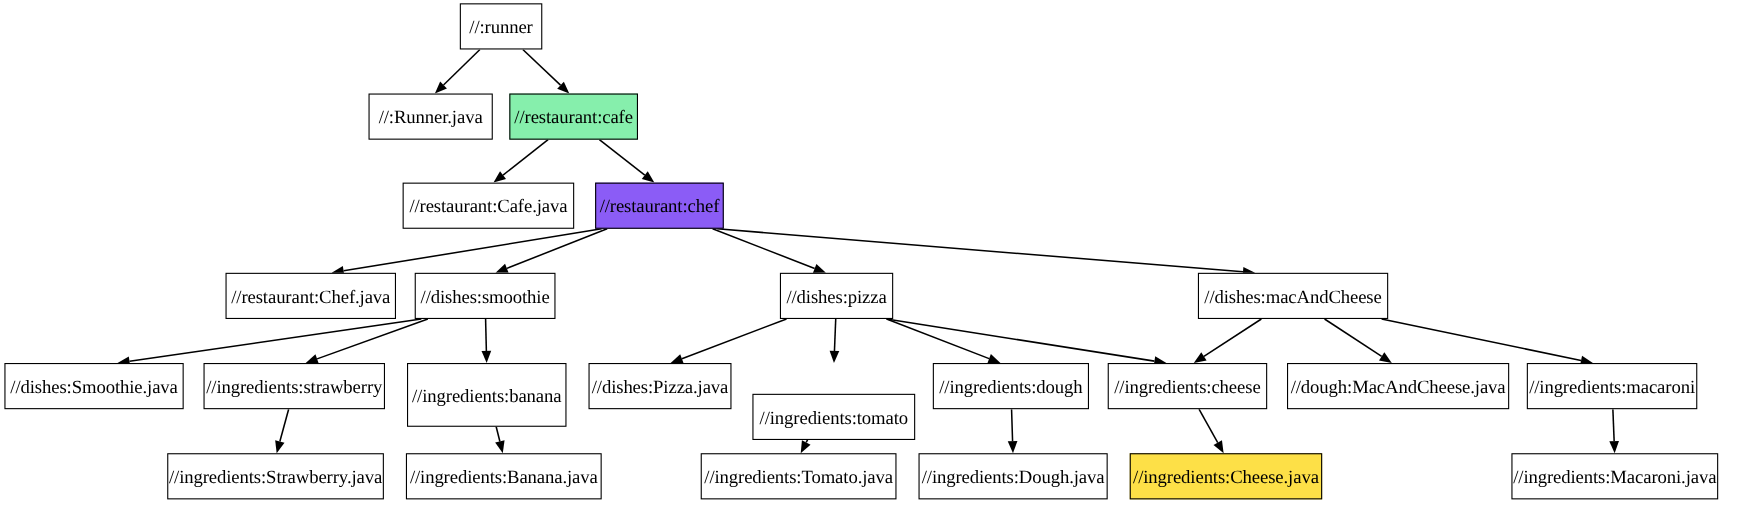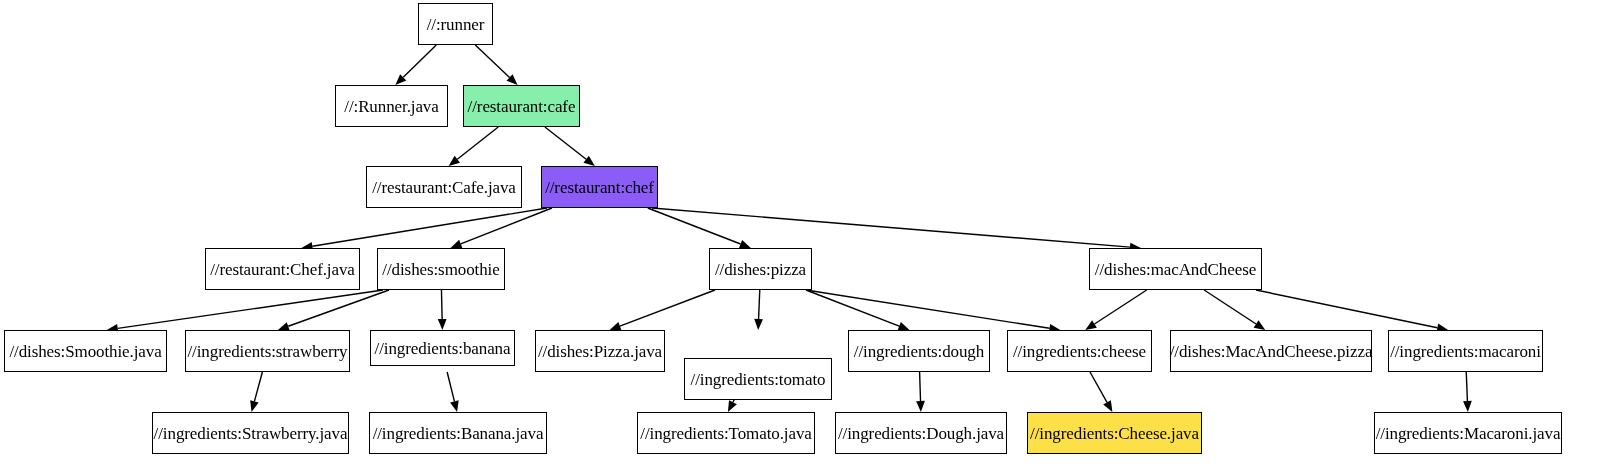--- a/index.html
+++ b/index.html
@@ -180,37 +180,37 @@
       </div>
       <div class="graph-node" style="left: 1089px; top: 248px; width: 173px; height: 42px; border-color: rgb(0, 0, 0); background: rgb(255, 255, 255); color: rgb(0, 0, 0);">
         <span class="node-label">//dishes:macAndCheese</span>
       </div>
       <div class="graph-node" style="left: 4px; top: 330px; width: 163px; height: 42px; border-color: rgb(0, 0, 0); background: rgb(255, 255, 255); color: rgb(0, 0, 0);">
         <span class="node-label">//dishes:Smoothie.java</span>
       </div>
       <div class="graph-node" style="left: 185px; top: 330px; width: 165px; height: 42px; border-color: rgb(0, 0, 0); background: rgb(255, 255, 255); color: rgb(0, 0, 0);">
         <span class="node-label">//ingredients:strawberry</span>
       </div>
-      <div class="graph-node" style="left: 370px; top: 330px; width: 145px; height: 36px; border-color: rgb(0, 0, 0); background: rgb(255, 255, 255); color: rgb(0, 0, 0);">
+      <div class="graph-node" style="left: 370px; top: 330px; width: 145px; height: 58px; border-color: rgb(0, 0, 0); background: rgb(255, 255, 255); color: rgb(0, 0, 0);">
         <span class="node-label">//ingredients:banana</span>
       </div>
       <div class="graph-node" style="left: 535px; top: 330px; width: 130px; height: 42px; border-color: rgb(0, 0, 0); background: rgb(255, 255, 255); color: rgb(0, 0, 0);">
         <span class="node-label">//dishes:Pizza.java</span>
       </div>
       <div class="graph-node" style="left: 684px; top: 330px; width: 148px; height: 42px; border-color: rgb(0, 0, 0); background: rgb(255, 255, 255); color: rgb(0, 0, 0); margin-top: 28px;">
         <span class="node-label">//ingredients:tomato</span>
       </div>
       <div class="graph-node" style="left: 848px; top: 330px; width: 142px; height: 42px; border-color: rgb(0, 0, 0); background: rgb(255, 255, 255); color: rgb(0, 0, 0);">
         <span class="node-label">//ingredients:dough</span>
       </div>
       <div class="graph-node" style="left: 1007px; top: 330px; width: 145px; height: 42px; border-color: rgb(0, 0, 0); background: rgb(255, 255, 255); color: rgb(0, 0, 0);">
         <span class="node-label">//ingredients:cheese</span>
       </div>
       <div class="graph-node" style="left: 1170px; top: 330px; width: 202px; height: 42px; border-color: rgb(0, 0, 0); background: rgb(255, 255, 255); color: rgb(0, 0, 0);">
-        <span class="node-label">//dishes:MacAndCheese.pizza</span>
+        <span class="node-label">//dough:MacAndCheese.java</span>
       </div>
       <div class="graph-node" style="left: 1388px; top: 330px; width: 155px; height: 42px; border-color: rgb(0, 0, 0); background: rgb(255, 255, 255); color: rgb(0, 0, 0);">
         <span class="node-label">//ingredients:macaroni</span>
       </div>
       <div class="graph-node" style="left: 152px; top: 412px; width: 197px; height: 42px; border-color: rgb(0, 0, 0); background: rgb(255, 255, 255); color: rgb(0, 0, 0);">
         <span class="node-label">//ingredients:Strawberry.java</span>
       </div>
       <div class="graph-node" style="left: 369px; top: 412px; width: 178px; height: 42px; border-color: rgb(0, 0, 0); background: rgb(255, 255, 255); color: rgb(0, 0, 0);">
         <span class="node-label">//ingredients:Banana.java</span>
       </div>

